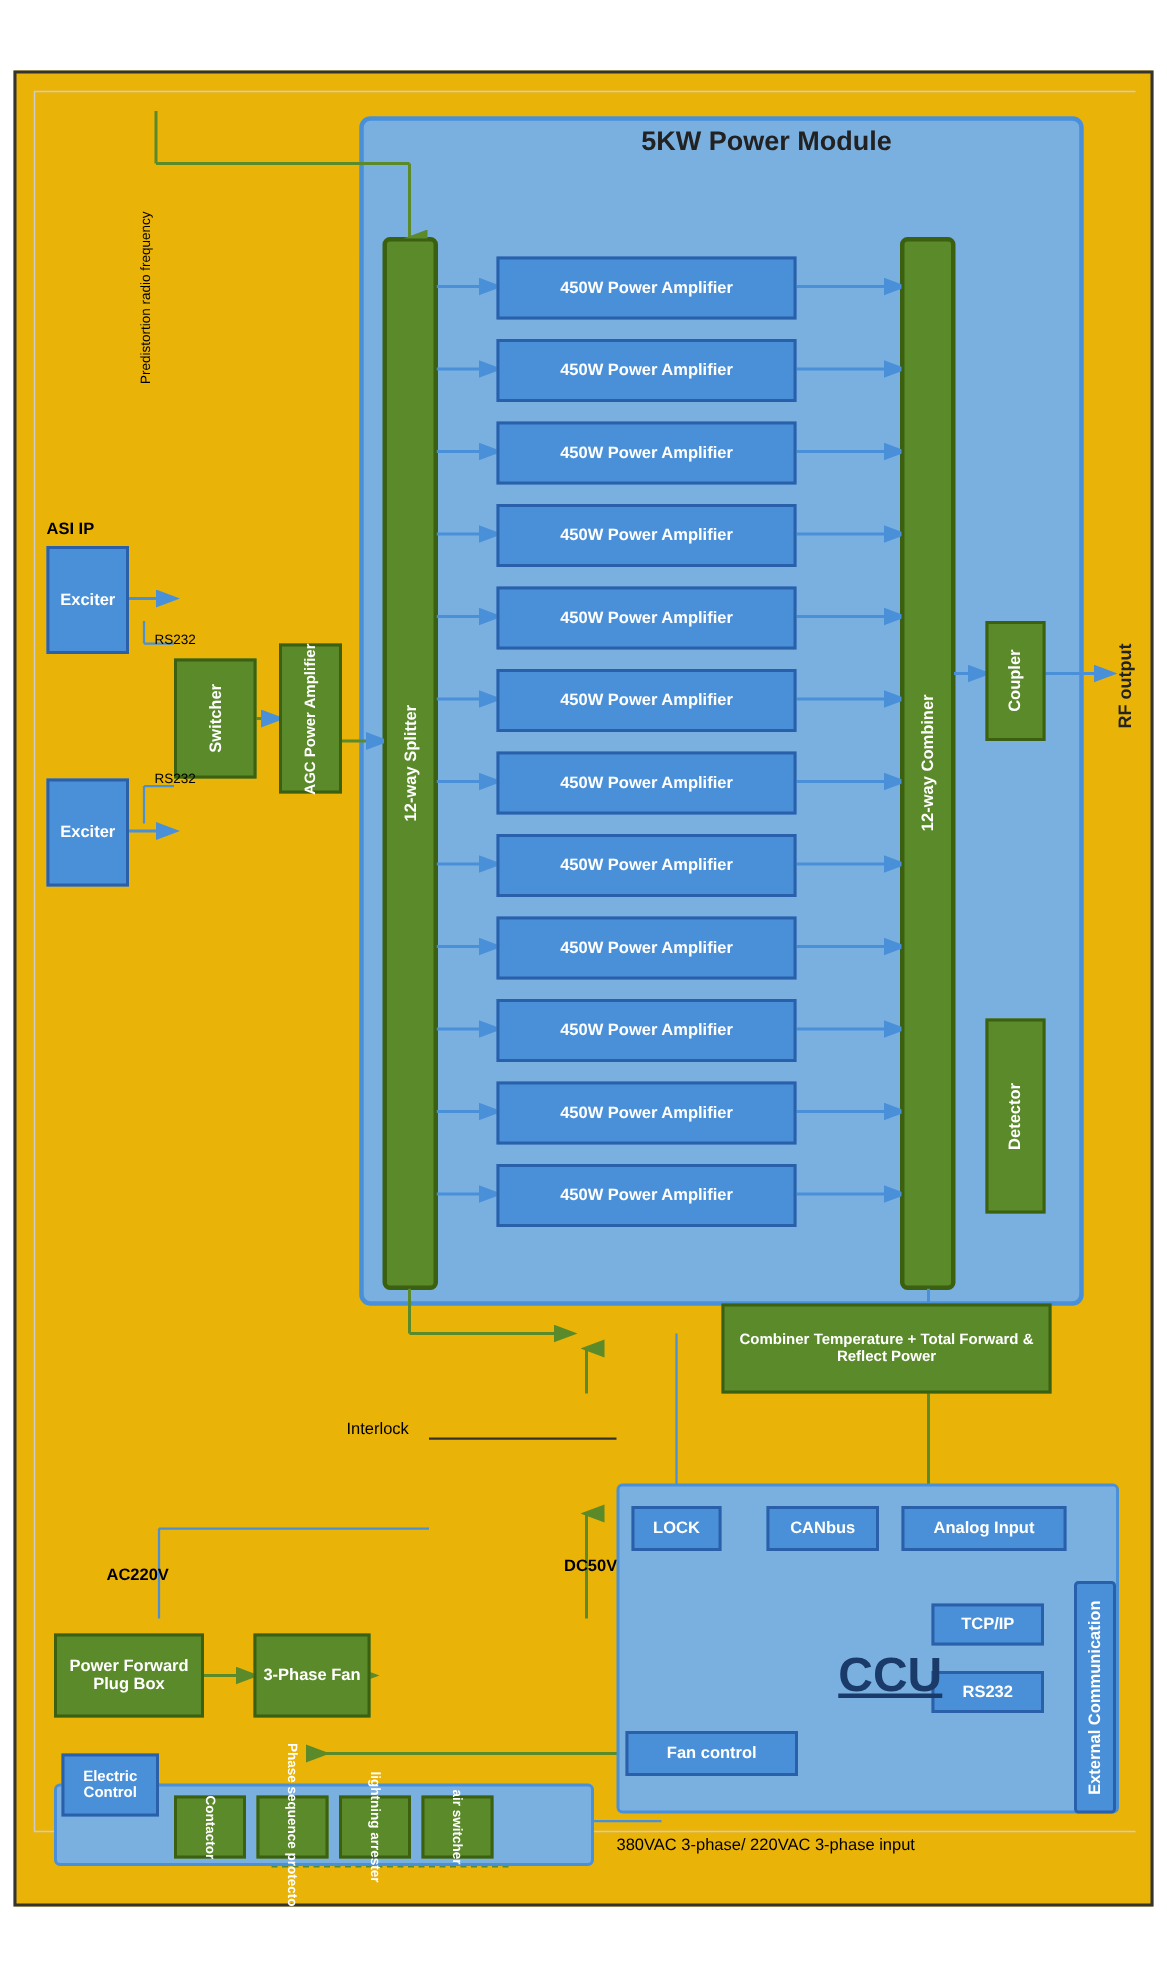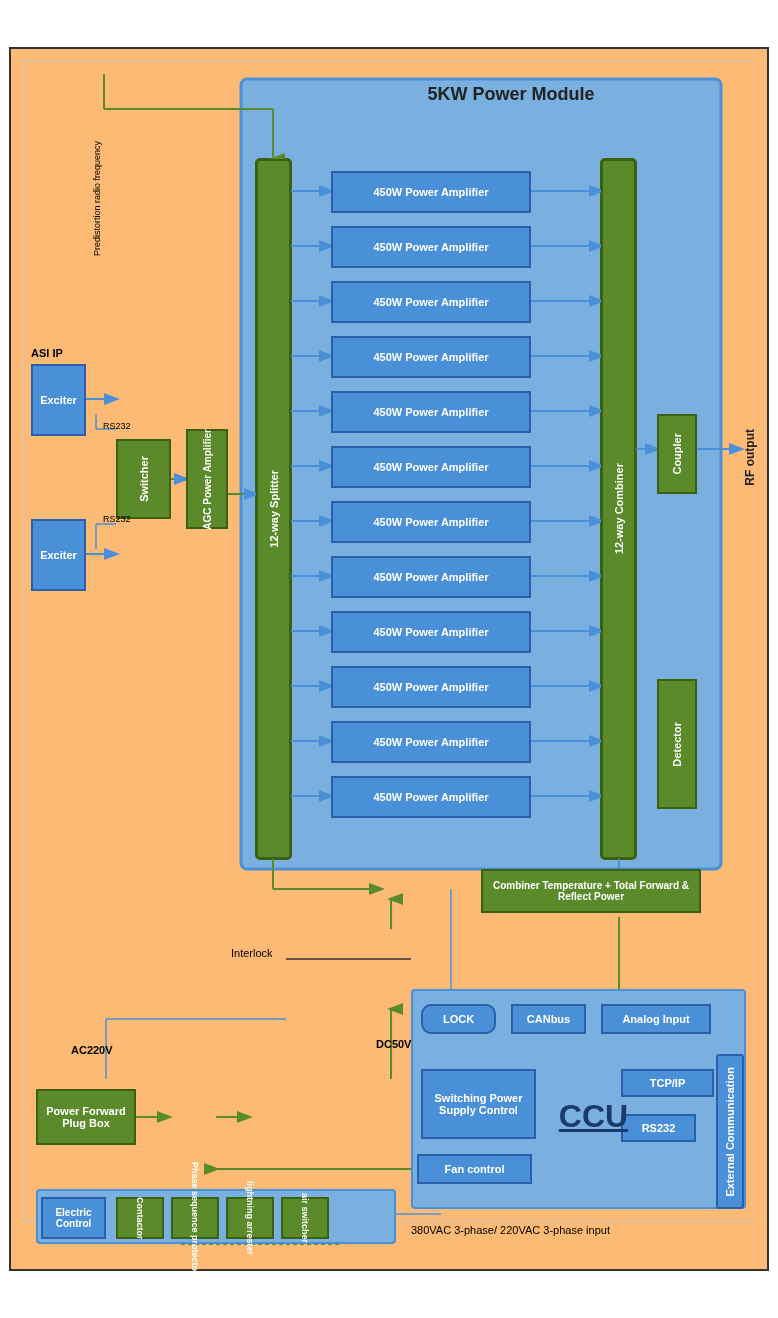--- a/index.html
+++ b/index.html
@@ -8,21 +8,21 @@
       font-family: Arial, sans-serif;
       width: 778px;
       min-height: 1318px;
       display: flex;
       align-items: center;
       justify-content: center;
     }
     .page-container {
       width: 760px;
       border: 2px solid #333;
-      background: #fdba74;
+      background: #eab308;
       padding: 10px;
       position: relative;
     }
     .title-bottom {
       text-align: center;
       font-size: 20px;
       font-weight: bold;
       margin-top: 10px;
     }
     
@@ -241,57 +241,57 @@
 
     <div style="position:absolute;left:82px;top:362px;font-size:9px;">RS232</div>
 
     <div style="position:absolute;left:82px;top:455px;font-size:9px;">RS232</div>
 
     <div style="position:absolute;left:68px;top:15px;width:16px;height:250px;display:flex;align-items:center;justify-content:center;">
       <span style="font-size:9px;font-weight:normal;" class="vertical-text">Predistortion radio frequency</span>
     </div>
 
 
-    <div class="block green-block" style="left:460px;top:810px;width:220px;height:44px;font-size:10px;">Combiner Temperature + Total Forward &amp; Reflect Power</div>
+    <div class="block green-block" style="left:460px;top:810px;width:220px;height:60px;font-size:10px;">Combiner Temperature + Total Forward &amp; Reflect Power</div>
 
     <div style="position:absolute;left:210px;top:888px;font-size:11px;">Interlock</div>
 
     <div style="position:absolute;left:355px;top:979px;font-size:11px;font-weight:bold;">DC50V</div>
 
     <div style="position:absolute;left:50px;top:985px;font-size:11px;font-weight:bold;">AC220V</div>
 
     <div style="position:absolute;left:390px;top:930px;width:335px;height:220px;background:#7ab0e0;border:2px solid #4a90d9;border-radius:4px;"></div>
 
-    <div class="block blue-block" style="left:400px;top:945px;width:75px;height:30px;font-size:11px;border-radius:10px;">LOCK</div>
+    <div class="block blue-block" style="left:400px;top:945px;width:60px;height:30px;font-size:11px;">LOCK</div>
 
     <div class="block blue-block" style="left:490px;top:945px;width:75px;height:30px;font-size:11px;">CANbus</div>
 
     <div class="block blue-block" style="left:580px;top:945px;width:110px;height:30px;font-size:11px;">Analog Input</div>
 
-    <div class="block blue-block" style="left:600px;top:1010px;width:93px;height:28px;font-size:11px;">TCP/IP</div>
+    <div class="block blue-block" style="left:600px;top:1010px;width:75px;height:28px;font-size:11px;">TCP/IP</div>
 
     <div class="block blue-block" style="left:600px;top:1055px;width:75px;height:28px;font-size:11px;">RS232</div>
 
     <div style="position:absolute;left:695px;top:995px;width:28px;height:155px;display:flex;align-items:center;justify-content:center;background:#4a90d9;border:2px solid #2a60a9;border-radius:3px;">
       <span style="color:#fff;font-size:11px;font-weight:bold;" class="vertical-text">External Communication</span>
     </div>
 
     <div style="position:absolute;left:545px;top:1030px;width:55px;height:55px;display:flex;align-items:center;justify-content:center;font-size:32px;font-weight:bold;color:#1a3a6a;text-decoration:underline;">CCU</div>
 
-    <div class="block blue-block" style="left:400px;top:1010px;width:115px;height:70px;font-size:11px;">Switching Power Supply Control</div>
 
     <div class="block blue-block" style="left:396px;top:1095px;width:115px;height:30px;font-size:11px;">Fan control</div>
 
     <div class="block green-block" style="left:15px;top:1030px;width:100px;height:56px;font-size:11px;">Power Forward Plug Box</div>
 
+    <div class="block green-block" style="left:148px;top:1030px;width:78px;height:56px;font-size:11px;">3-Phase Fan</div>
 
 
     <div style="position:absolute;left:15px;top:1130px;width:360px;height:55px;background:#7ab0e0;border:2px solid #4a90d9;border-radius:4px;"></div>
 
-    <div class="block blue-block" style="left:20px;top:1138px;width:65px;height:42px;font-size:10px;">Electric Control</div>
+    <div class="block blue-block" style="left:20px;top:1110px;width:65px;height:42px;font-size:10px;">Electric Control</div>
 
     <div class="block green-block" style="left:95px;top:1138px;width:48px;height:42px;font-size:10px;">
       <span class="vertical-text-cw" style="font-size:9px;">Contactor</span>
     </div>
 
     <div class="block green-block" style="left:150px;top:1138px;width:48px;height:42px;font-size:9px;">
       <span class="vertical-text-cw" style="font-size:9px;">Phase sequence protector</span>
     </div>
 
     <div class="block green-block" style="left:205px;top:1138px;width:48px;height:42px;font-size:9px;">

